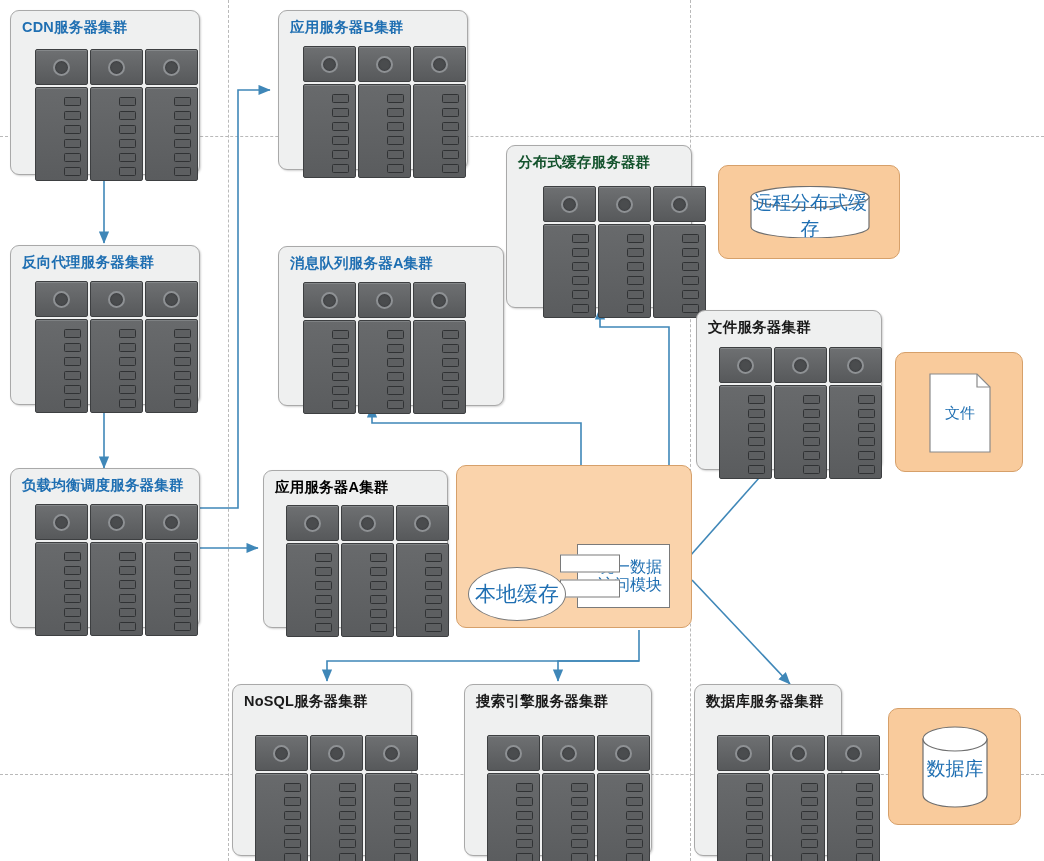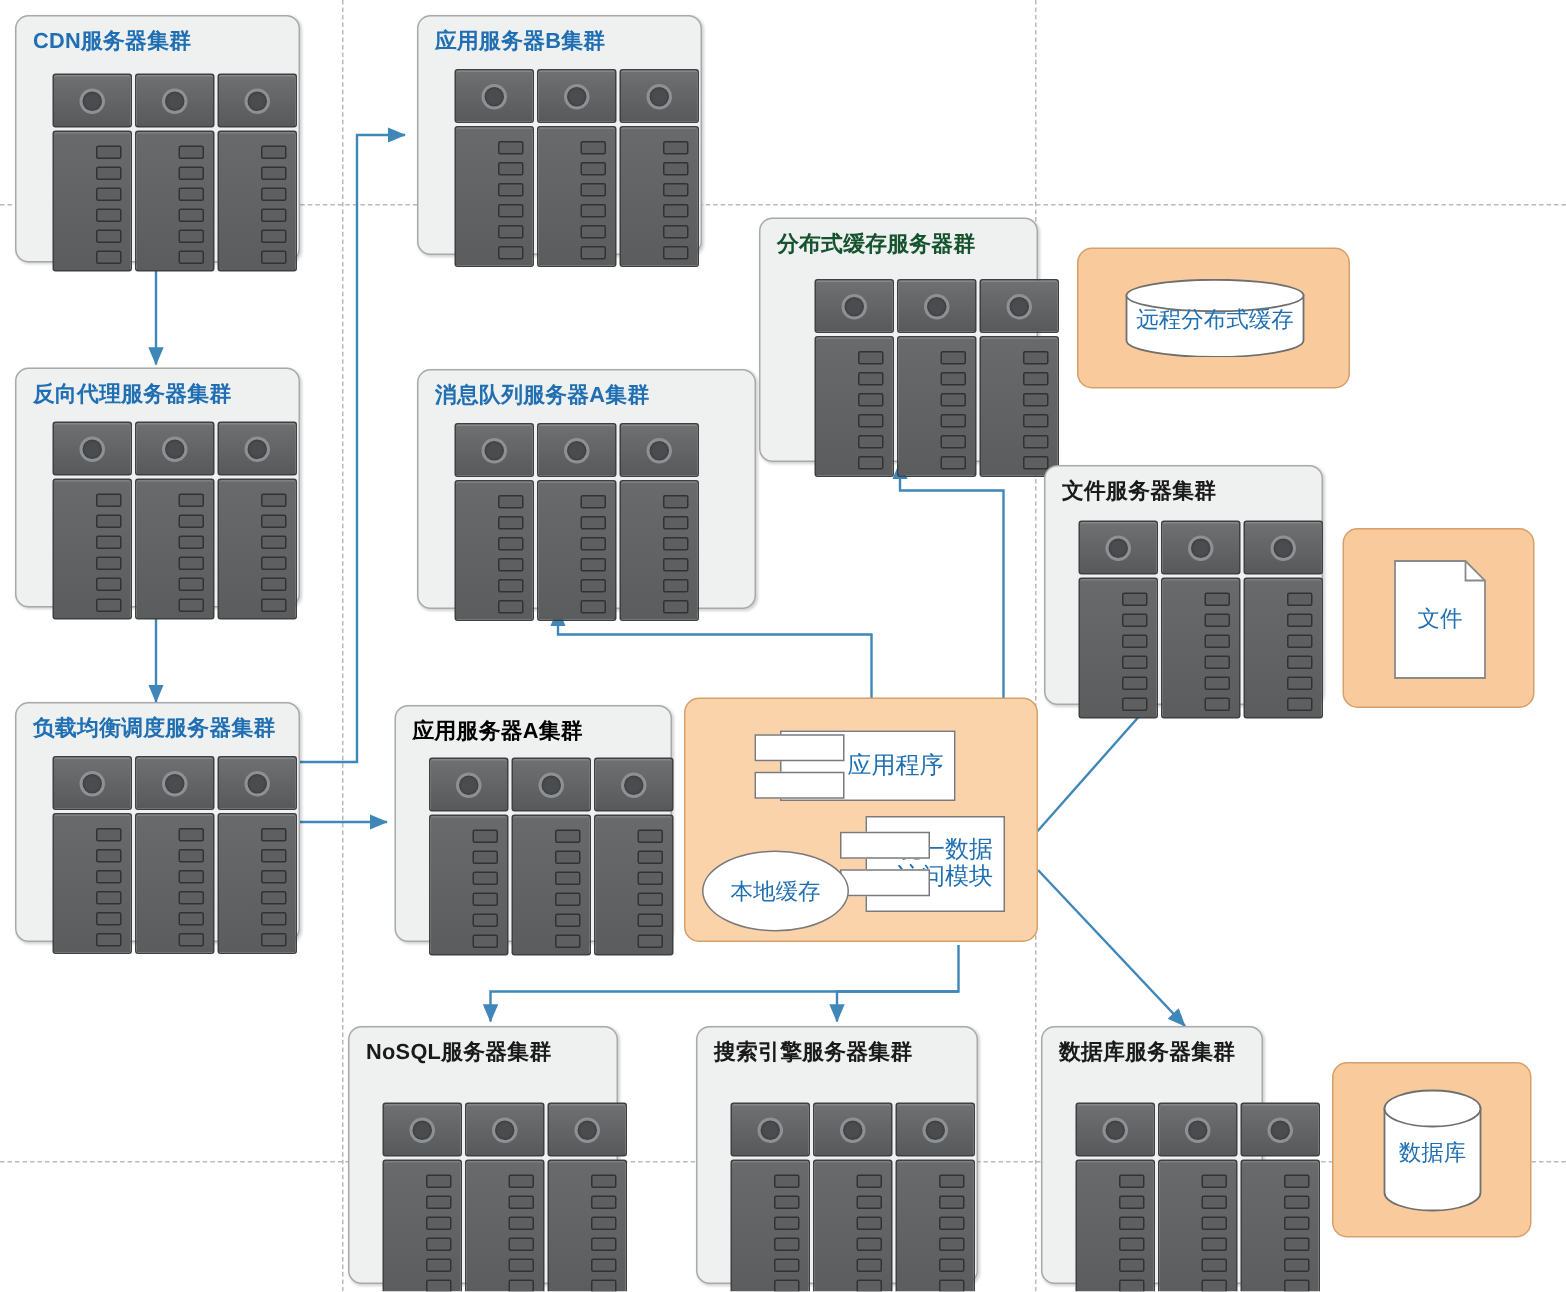--- a/index.html
+++ b/index.html
@@ -47,27 +47,27 @@
         display:flex;align-items:center;justify-content:flex-end;}
   .comp .ctext{color:#1f6fb2;font-size:16px;line-height:1.12;text-align:center;
         padding-right:7px;font-weight:400;white-space:pre-line;}
   .comp .tabs{position:absolute;left:-18px;top:50%;transform:translateY(-50%);
         display:flex;flex-direction:column;gap:7px;}
   .comp .tabs i{display:block;width:58px;height:16px;background:#ffffff;border:1px solid #7a7a7a;}
 
   
   .ellipse{position:absolute;background:#ffffff;border:1px solid #7a7a7a;border-radius:50%;
         display:flex;align-items:center;justify-content:center;box-sizing:border-box;}
-  .ellipse span{color:#1f6fb2;font-size:15px;}
+  .ellipse span{color:#1f6fb2;font-size:21px;}
 
   
   .cyl{position:absolute;}
   .cyl .cyl-svg{position:absolute;left:0;top:0;}
   .cyl .cyl-label{position:absolute;left:0;right:0;top:50%;transform:translateY(-42%);
-        text-align:center;color:#1f6fb2;font-size:15px;}
+        text-align:center;color:#1f6fb2;font-size:19px;}
 
   
   .sheet{position:absolute;}
   .sheet .sheet-label{position:absolute;left:0;right:0;top:50%;transform:translateY(-50%);
         text-align:center;color:#1f6fb2;font-size:15px;}
 </style>
 </head>
 <body>
 
 <div id="canvas">
@@ -671,27 +671,20 @@
               <i></i>
               <i></i>
             </span>
           </div>
         </div>
     </div>
   </div>
 
   <div class="opanel big" style="left:456px;top:465px;width:236px;height:163px;">
 
-    <div class="comp" style="left:63px;top:21px;width:117px;height:47px;">
-      <span class="tabs">
-          <i></i>
-          <i></i>
-        </span>
-      <span class="ctext">应用程序</span>
-    </div>
 
     <div class="comp" style="left:120px;top:78px;width:93px;height:64px;">
       <span class="tabs">
           <i></i>
           <i></i>
         </span>
       <span class="ctext">统一数据
 访问模块</span>
     </div>
 

